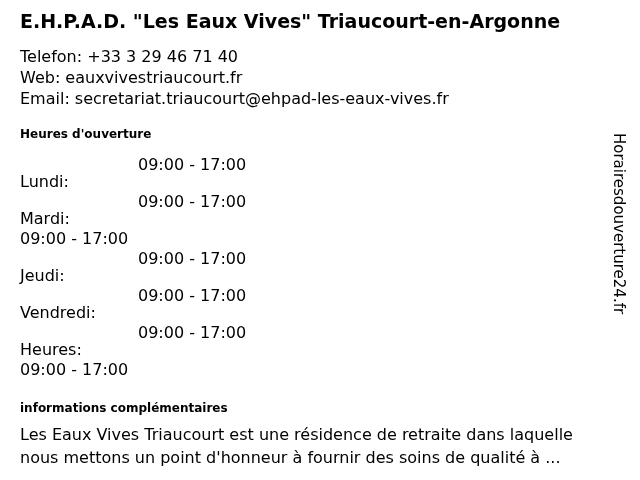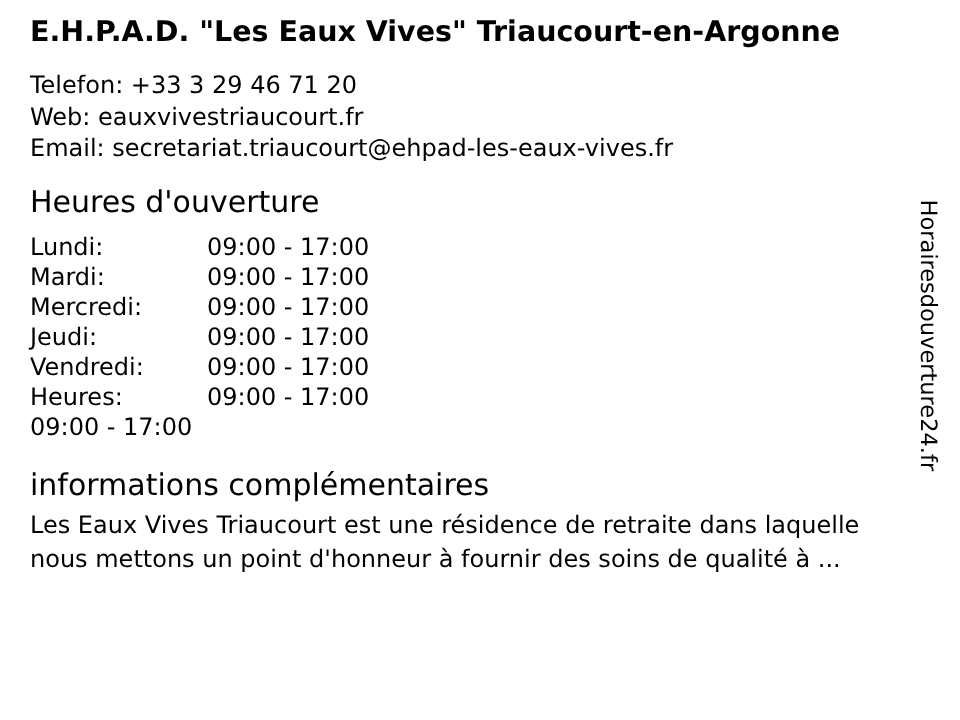--- a/index.html
+++ b/index.html
@@ -18,33 +18,33 @@
     line-height: 23px;
     font-weight: bold;
     margin: 0 0 13px 0;
   }
   .contact-line {
     font-size: 16px;
     line-height: 21px;
     white-space: nowrap;
   }
   .section-heading {
-    font-size: 20px;
+    font-size: 12px;
     line-height: 20px;
-    font-weight: normal;
+    font-weight: bold;
     margin: 15px 0 0 0;
   }
   .section-heading.info-heading { margin-top: 18px; }
   .hours-table {
     margin-top: 11px;
     font-size: 16px;
     line-height: 20px;
   }
   .hours-row { display: flex; }
-  .hours-day { width: 118px; flex: 0 0 118px; }
+  .hours-day { width: 118px; flex: 0 0 118px; margin-top: 17px; }
   .hours-time { white-space: nowrap; }
   .info-text {
     margin: 5px 0 0 0;
     font-size: 16px;
     line-height: 23px;
     max-width: 604px;
   }
   .watermark {
     position: absolute;
     top: 133px;
@@ -57,38 +57,37 @@
   }
 </style>
 </head>
 <body>
 
 <div class="page">
 
   <h1 class="page-title">E.H.P.A.D. "Les Eaux Vives" Triaucourt-en-Argonne</h1>
 
   <div class="contact">
-    <div class="contact-line">Telefon: +33 3 29 46 71 20</div>
+    <div class="contact-line">Telefon: +33 3 29 46 71 40</div>
     <div class="contact-line">Web: eauxvivestriaucourt.fr</div>
     <div class="contact-line">Email: secretariat.triaucourt@ehpad-les-eaux-vives.fr</div>
   </div>
 
   <h2 class="section-heading">Heures d'ouverture</h2>
 
   <div class="hours-table">
     <div class="hours-row">
       <span class="hours-day">Lundi:</span>
       <span class="hours-time">09:00 - 17:00</span>
     </div>
     <div class="hours-row">
       <span class="hours-day">Mardi:</span>
       <span class="hours-time">09:00 - 17:00</span>
     </div>
     <div class="hours-row">
-      <span class="hours-day">Mercredi:</span>
       <span class="hours-time">09:00 - 17:00</span>
     </div>
     <div class="hours-row">
       <span class="hours-day">Jeudi:</span>
       <span class="hours-time">09:00 - 17:00</span>
     </div>
     <div class="hours-row">
       <span class="hours-day">Vendredi:</span>
       <span class="hours-time">09:00 - 17:00</span>
     </div>

